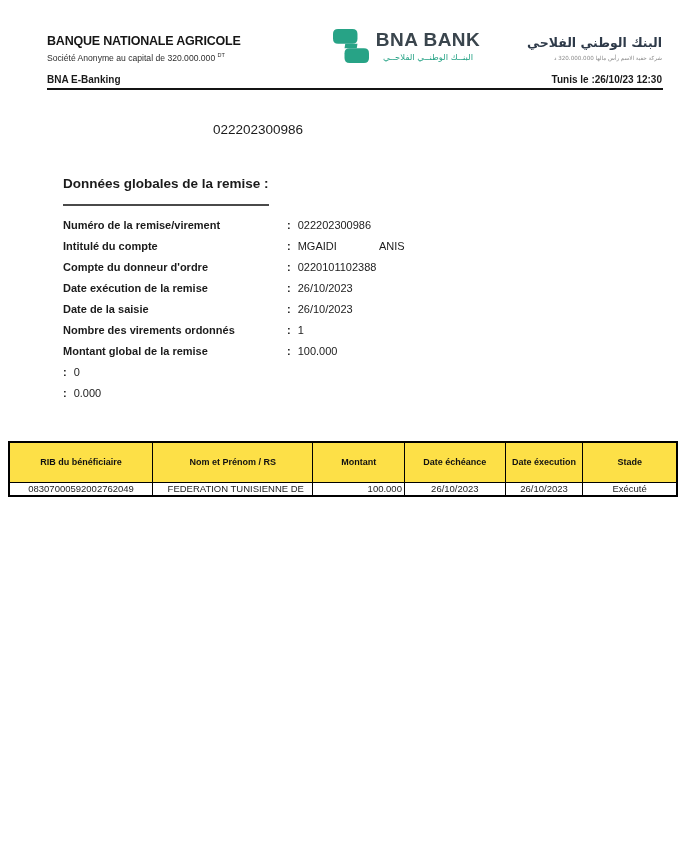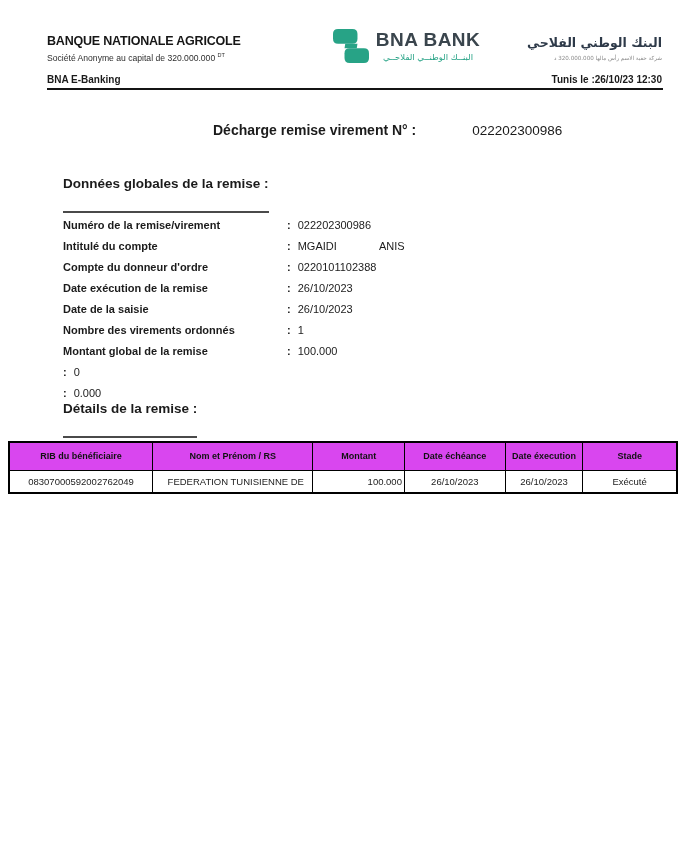--- a/index.html
+++ b/index.html
@@ -32,35 +32,35 @@
   .subheader .app { font-size:10px; font-weight:700; }
   .subheader .date { font-size:10px; font-weight:700; }
   .header-rule { position:absolute; top:88px; left:47px; right:23px; height:0;
     border-top:2.4px solid #141414; }
   
   .doc-title { position:absolute; top:122px; left:213px; display:flex; align-items:baseline; gap:56px; }
   .doc-title .lbl { font-size:14px; font-weight:700; }
   .doc-title .val { font-size:13.5px; }
   
   .sec-heading { position:absolute; left:63px; font-size:13.5px; font-weight:700;
-    border-bottom:2px solid #4a4a4a; padding-bottom:20px; }
+    border-bottom:2px solid #4a4a4a; padding-bottom:13px; }
   .sec-global { top:176px; }
   .sec-details { top:401px; }
   
   .kv-list { position:absolute; top:214px; left:63px; width:420px; }
   .kv-row { display:flex; height:21px; align-items:center; }
   .kv-label { width:224px; font-size:11px; font-weight:700; }
   .kv-sep { font-size:11px; font-weight:700; margin-right:7px; }
   .kv-value { font-size:11px; white-space:pre; }
   
   .detail-table { position:absolute; top:441px; left:8px; width:670px;
     border-collapse:collapse; border:2px solid #000; }
-  .detail-table th { background:#d946ef; border:1px solid #000; height:28px;
+  .detail-table th { background:#fde047; border:1px solid #000; height:40px;
     font-size:9px; font-weight:700; text-align:center; color:#111; }
-  .detail-table td { background:#fff; border:1px solid #000; height:23px; font-size:9.5px; }
+  .detail-table td { background:#fff; border:1px solid #000; height:14px; font-size:9.5px; }
   td.c-rib { text-align:center; }
   td.c-name { text-align:center; padding-left:6px; }
   td.c-amount { text-align:right; padding-right:2px; }
   td.c-center { text-align:center; }
 </style>
 </head>
 <body>
 
 <div class="page">
 
@@ -86,21 +86,20 @@
     </div>
   </div>
 
   <div class="subheader">
     <span class="app">BNA E-Banking</span>
     <span class="date">Tunis le :26/10/23 12:30</span>
   </div>
   <div class="header-rule"></div>
 
   <div class="doc-title">
-    <span class="lbl">Décharge remise virement N° :</span>
     <span class="val">022202300986</span>
   </div>
 
   <div class="sec-heading sec-global">Données globales de la remise :</div>
 
   <div class="kv-list">
     <div class="kv-row">
       <span class="kv-label">Numéro de la remise/virement</span>
       <span class="kv-sep">:</span>
       <span class="kv-value">022202300986</span>
@@ -138,21 +137,20 @@
     <div class="kv-row">
       <span class="kv-sep">:</span>
       <span class="kv-value">0</span>
     </div>
     <div class="kv-row">
       <span class="kv-sep">:</span>
       <span class="kv-value">0.000</span>
     </div>
   </div>
 
-  <div class="sec-heading sec-details">Détails de la remise :</div>
 
   <table class="detail-table">
     <colgroup>
       <col style="width:21.5%">
         <col style="width:24%">
         <col style="width:13.7%">
       <col style="width:15.1%">
         <col style="width:11.6%">
         <col style="width:14.1%">
     </colgroup>

